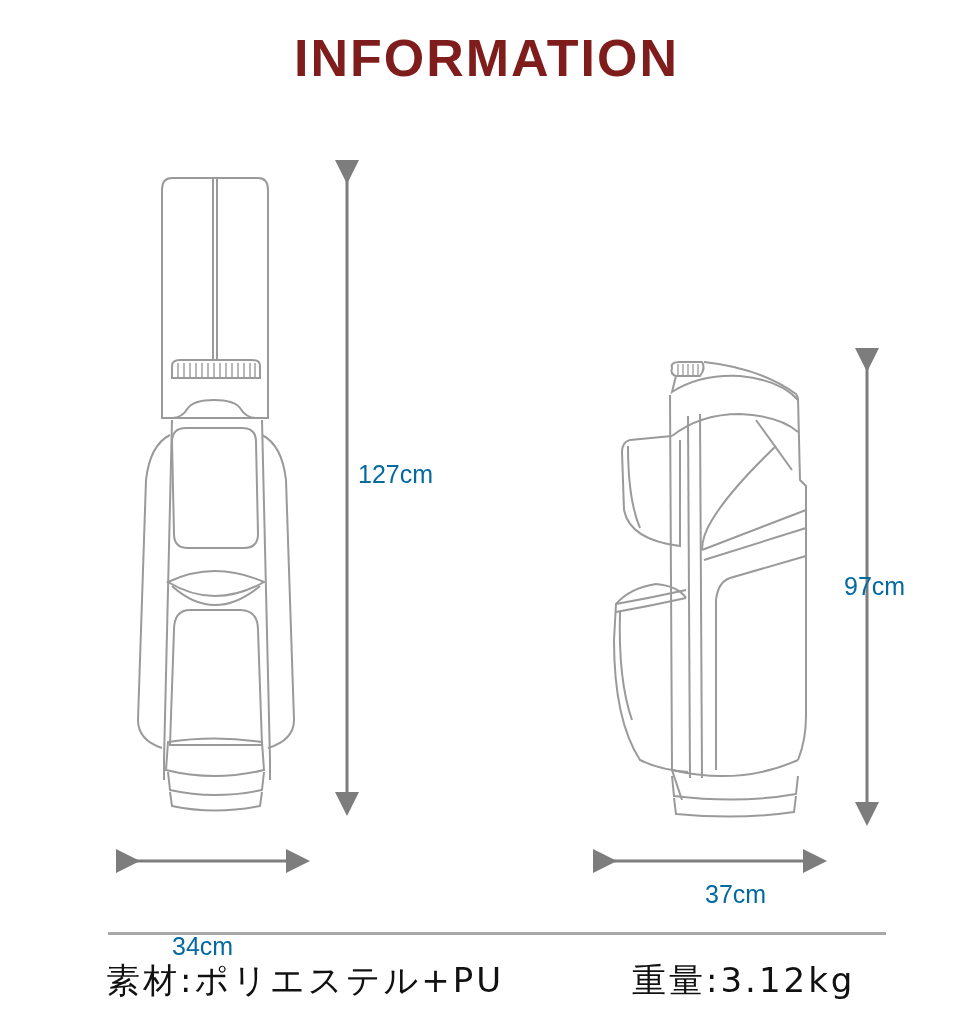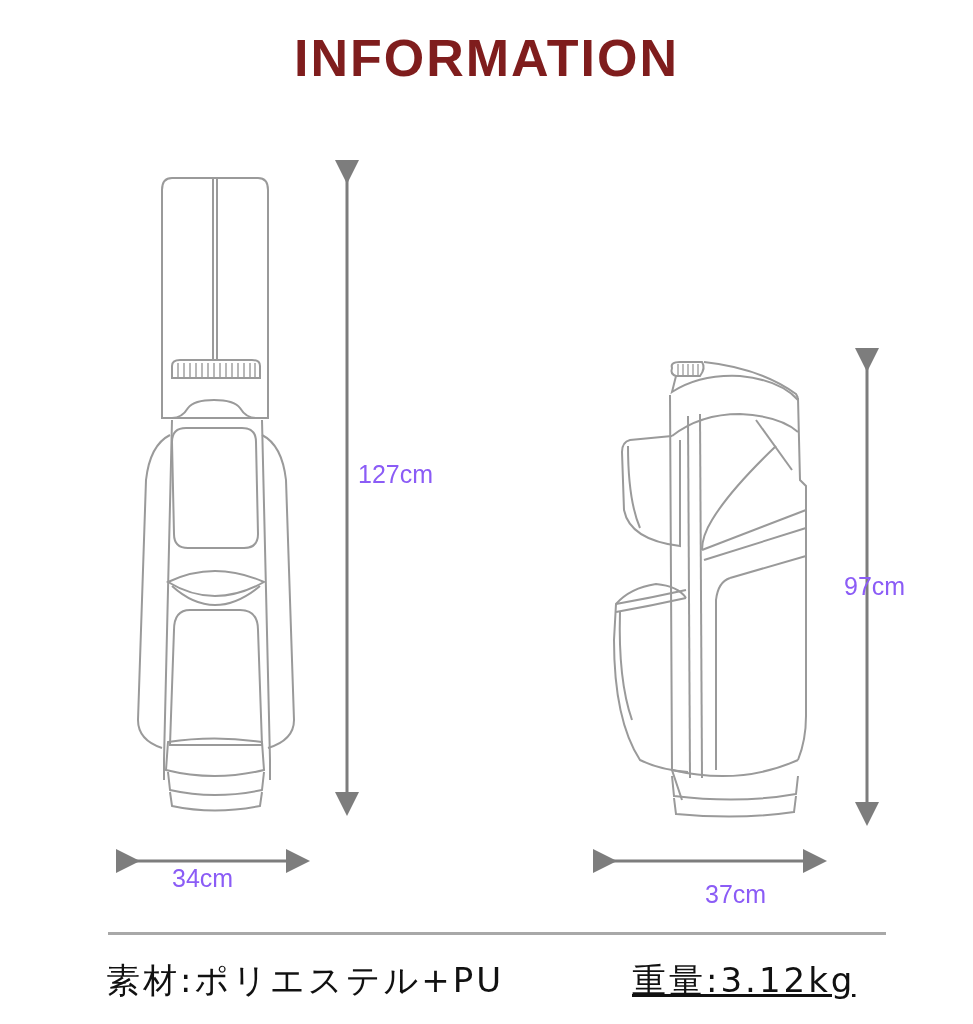--- a/index.html
+++ b/index.html
@@ -5,21 +5,21 @@
   html, body { margin: 0; padding: 0; background: #ffffff; }
   body { width: 973px; height: 1024px; position: relative; overflow: hidden; }
   .title {
     position: absolute; left: 0; top: 28px; width: 973px; text-align: center;
     font-family: "Liberation Sans", sans-serif; font-weight: bold; font-size: 52px;
     letter-spacing: 2px; color: #7f1d1d;
   }
   svg.drawing { position: absolute; left: 0; top: 0; }
   .dim-label {
     position: absolute; font-family: "Liberation Sans", sans-serif;
-    font-size: 25px; color: #8b5cf6;
+    font-size: 25px; color: #0369a1;
   }
   .rule {
     position: absolute; left: 108px; top: 932px; width: 778px; height: 3px;
     background: #a8a8a8;
   }
   .spec {
     position: absolute; top: 958px; font-family: "DejaVu Sans", sans-serif;
     font-size: 34px; color: #111111; letter-spacing: 3px; text-align: right;
   }
 </style>
@@ -124,19 +124,19 @@
   <g stroke="#7d7d7d" stroke-width="3" fill="none">
     <line x1="347" y1="172" x2="347" y2="804" marker-start="url(#ah)" marker-end="url(#ah)"></line>
     <line x1="867" y1="360" x2="867" y2="814" marker-start="url(#ah)" marker-end="url(#ah)"></line>
     <line x1="128" y1="861" x2="298" y2="861" marker-start="url(#ah)" marker-end="url(#ah)"></line>
     <line x1="605" y1="861" x2="815" y2="861" marker-start="url(#ah)" marker-end="url(#ah)"></line>
   </g>
 </svg>
 
 <div class="dim-label" style="left:358px; top:460px;">127cm</div>
 <div class="dim-label" style="left:844px; top:572px;">97cm</div>
-<div class="dim-label" style="left:172px; top:864px;">34cm</div>
+<div class="dim-label" style="left:172px; top:932px;">34cm</div>
 <div class="dim-label" style="left:705px; top:880px;">37cm</div>
 
 <div class="rule"></div>
 
 <div class="spec" style="left:106px;">素材:ポリエステル+PU</div>
-<div class="spec" style="left:632px;text-decoration:underline;">重量:3.12kg</div>
+<div class="spec" style="left:632px;">重量:3.12kg</div>
 
 </body></html>

